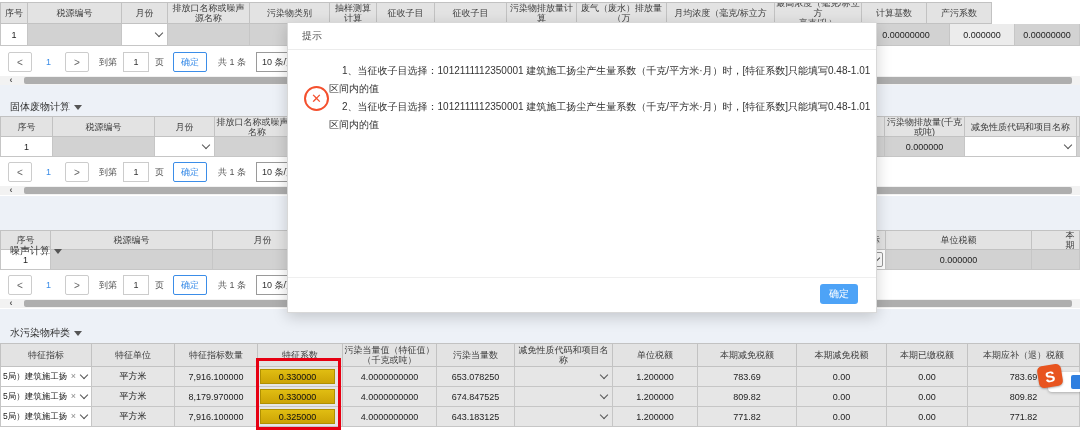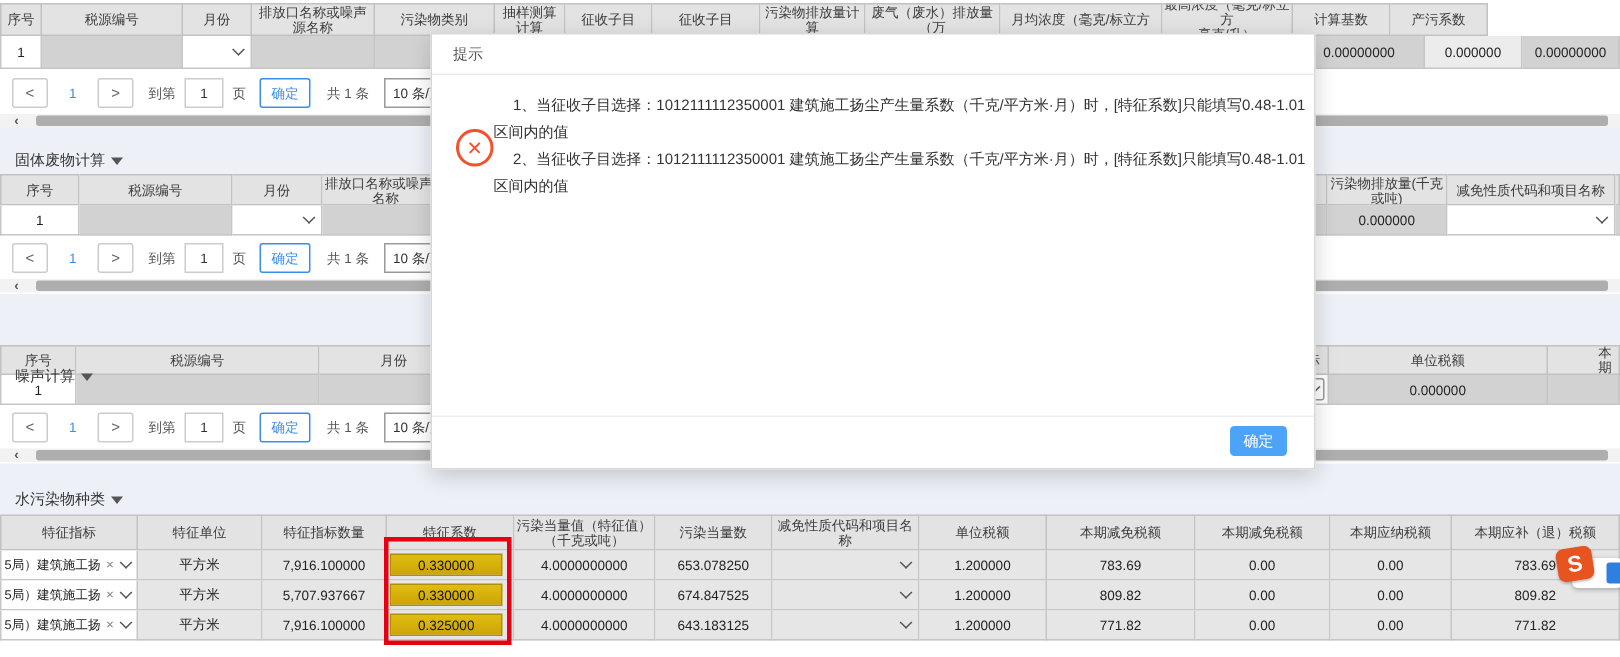--- a/index.html
+++ b/index.html
@@ -250,21 +250,21 @@
           <div class="th" style="width: 83px; height: 24px;">特征指标数量</div>
           <div class="th" style="width: 85px; height: 24px;">特征系数</div>
           <div class="th" style="width: 94px; height: 24px;">污染当量值（特征值）
 （千克或吨）</div>
           <div class="th" style="width: 78px; height: 24px;">污染当量数</div>
           <div class="th" style="width: 98px; height: 24px;">减免性质代码和项目名
 称</div>
           <div class="th" style="width: 85px; height: 24px;">单位税额</div>
           <div class="th" style="width: 99px; height: 24px;">本期减免税额</div>
           <div class="th" style="width: 90px; height: 24px;">本期减免税额</div>
-          <div class="th" style="width: 81px; height: 24px;">本期应纳税额</div>
+          <div class="th" style="width: 81px; height: 24px;">本期已缴税额</div>
           <div class="th" style="width: 112px; height: 24px;">本期应补（退）税额</div>
         </div>
         <div class="trow">
           <div class="td first" style="width: 92px; height: 20px; background: rgb(255, 255, 255); justify-content: flex-start;">
             <span style="font-size: 8.5px;">5局）建筑施工扬</span>
             <span class="xmark" style="margin-left: auto;">×</span>
             <span class="chev" style="margin-left: 5px; margin-right: 2px;"></span>
           </div>
           <div class="td" style="width: 83px; height: 20px; background: rgb(230, 230, 230);">平方米</div>
           <div class="td" style="width: 83px; height: 20px; background: rgb(230, 230, 230);">7,916.100000</div>
@@ -282,21 +282,21 @@
           <div class="td" style="width: 81px; height: 20px; background: rgb(230, 230, 230);">0.00</div>
           <div class="td" style="width: 112px; height: 20px; background: rgb(230, 230, 230);">783.69</div>
         </div>
         <div class="trow">
           <div class="td first" style="width: 92px; height: 20px; background: rgb(255, 255, 255); justify-content: flex-start;">
             <span style="font-size: 8.5px;">5局）建筑施工扬</span>
             <span class="xmark" style="margin-left: auto;">×</span>
             <span class="chev" style="margin-left: 5px; margin-right: 2px;"></span>
           </div>
           <div class="td" style="width: 83px; height: 20px; background: rgb(230, 230, 230);">平方米</div>
-          <div class="td" style="width: 83px; height: 20px; background: rgb(230, 230, 230);">5,707.937667</div>
+          <div class="td" style="width: 83px; height: 20px; background: rgb(230, 230, 230);">8,179.970000</div>
           <div class="td" style="width: 85px; height: 20px; background: rgb(230, 230, 230);">
             <div class="yellowcell">0.330000</div>
           </div>
           <div class="td" style="width: 94px; height: 20px; background: rgb(230, 230, 230);">4.0000000000</div>
           <div class="td" style="width: 78px; height: 20px; background: rgb(230, 230, 230);">674.847525</div>
           <div class="td" style="width: 98px; height: 20px; background: rgb(230, 230, 230); justify-content: flex-end; padding-right: 5px;">
             <span class="chev"></span>
           </div>
           <div class="td" style="width: 85px; height: 20px; background: rgb(230, 230, 230);">1.200000</div>
           <div class="td" style="width: 99px; height: 20px; background: rgb(230, 230, 230);">809.82</div>

